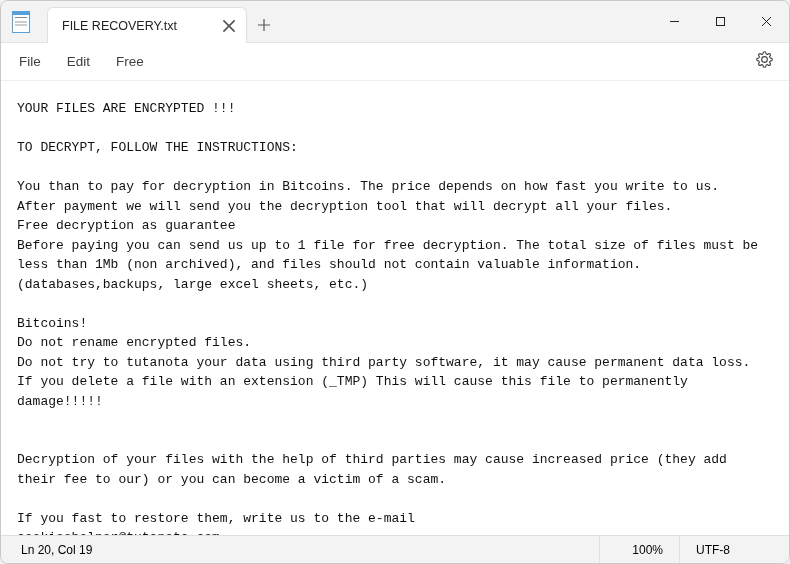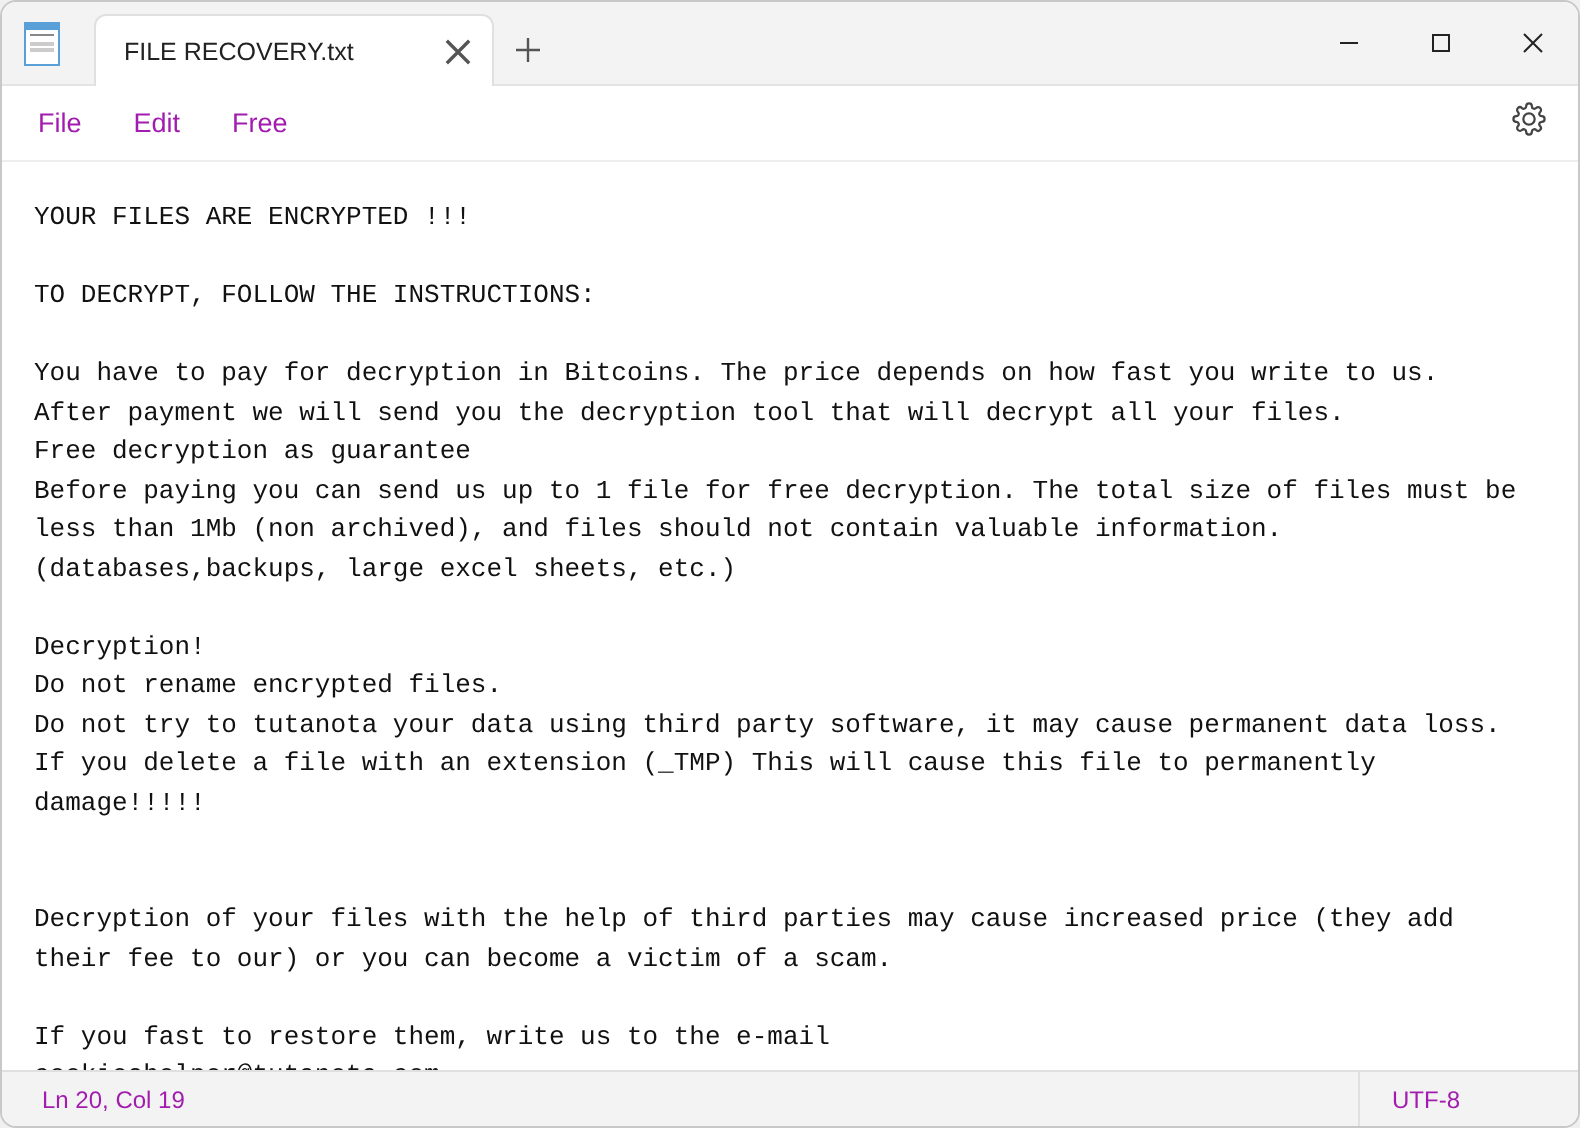--- a/index.html
+++ b/index.html
@@ -60,40 +60,40 @@
   .winbtn { width:46px; display:flex; align-items:center; justify-content:center; color:#222;}
   .winbtn svg { width:11px; height:11px; }
   .menubar {
     height:38px; background:#fff;
     display:flex; align-items:center;
     padding:0 6px;
     gap:2px;
     border-bottom:1px solid #eee;
   }
   .menuitem {
-    padding:5px 12px; font-size:13.5px; color:#a21caf; border-radius:4px;
+    padding:5px 12px; font-size:13.5px; color:#404040; border-radius:4px;
   }
   .gear { margin-left:auto; padding:6px 10px; color:#444;}
   .gear svg{ width:17px; height:17px; }
   .content {
     flex:1; background:#fff;
     padding:18px 16px;
     font-family: Consolas, "Courier New", monospace;
     font-size:13px;
     line-height:1.5;
     color:#111;
     white-space:pre-wrap;
     overflow:auto;
     position:relative;
   }
   .statusbar {
     height:28px; background:#f3f3f3;
     border-top:1px solid #e0e0e0;
     display:flex; align-items:center;
-    font-size:12px; color:#a21caf;
+    font-size:12px; color:#000000;
   }
   .status-cell {
     padding:0 16px; height:100%; display:flex; align-items:center;
     border-left:1px solid #e0e0e0;
   }
   .status-cell.first{ border-left:none; flex:1; padding-left:20px;}
   .status-cell.zoom{ min-width:80px; justify-content:flex-end;}
   .status-cell.eol{ min-width:150px;}
   .status-cell.enc{ min-width:110px;}
 </style>
@@ -146,37 +146,38 @@
       <svg viewBox="0 0 24 24">
           <path fill="none" stroke="currentColor" stroke-width="1.6" d="M12 8a4 4 0 100 8 4 4 0 000-8zM19.4 15a1.7 1.7 0 00.34 1.87l.06.06a2 2 0 11-2.83 2.83l-.06-.06a1.7 1.7 0 00-1.87-.34 1.7 1.7 0 00-1.03 1.56V21a2 2 0 01-4 0v-.09A1.7 1.7 0 009 19.4a1.7 1.7 0 00-1.87.34l-.06.06a2 2 0 11-2.83-2.83l.06-.06A1.7 1.7 0 004.6 15a1.7 1.7 0 00-1.56-1.03H3a2 2 0 010-4h.09A1.7 1.7 0 004.6 9a1.7 1.7 0 00-.34-1.87l-.06-.06a2 2 0 112.83-2.83l.06.06A1.7 1.7 0 009 4.6a1.7 1.7 0 001.03-1.56V3a2 2 0 014 0v.09c0 .68.4 1.29 1.03 1.51A1.7 1.7 0 0017 4.26l.06-.06a2 2 0 112.83 2.83l-.06.06A1.7 1.7 0 0019.4 9c.22.63.83 1.03 1.51 1.03H21a2 2 0 010 4h-.09a1.7 1.7 0 00-1.51 1.03z"></path>
         </svg>
     </div>
   </div>
 
   <div class="content"><span>YOUR FILES ARE ENCRYPTED !!!</span>
 <span></span>
 <span>TO DECRYPT, FOLLOW THE INSTRUCTIONS:</span>
 <span></span>
-<span>You have to pay for decryption in Bitcoins. The price depends on how fast you write to us.</span>
+<span>You than to pay for decryption in Bitcoins. The price depends on how fast you write to us.</span>
 <span>After payment we will send you the decryption tool that will decrypt all your files.</span>
 <span>Free decryption as guarantee</span>
 <span>Before paying you can send us up to 1 file for free decryption. The total size of files must be less than 1Mb (non archived), and files should not contain valuable information.</span>
 <span>(databases,backups, large excel sheets, etc.)</span>
 <span></span>
-<span>Decryption!</span>
+<span>Bitcoins!</span>
 <span>Do not rename encrypted files.</span>
 <span>Do not try to tutanota your data using third party software, it may cause permanent data loss.</span>
 <span>If you delete a file with an extension (_TMP) This will cause this file to permanently damage!!!!!</span>
 <span></span>
 <span></span>
 <span>Decryption of your files with the help of third parties may cause increased price (they add their fee to our) or you can become a victim of a scam.</span>
 <span></span>
 <span>If you fast to restore them, write us to the e-mail</span>
 <span>cookieshelper@tutanota.com</span>
 
 </div>
 
   <div class="statusbar">
     <div class="status-cell first">Ln 20, Col 19</div>
+    <div class="status-cell zoom">100%</div>
     <div class="status-cell enc">UTF-8</div>
   </div>
 
 </div>
 
 </body></html>

